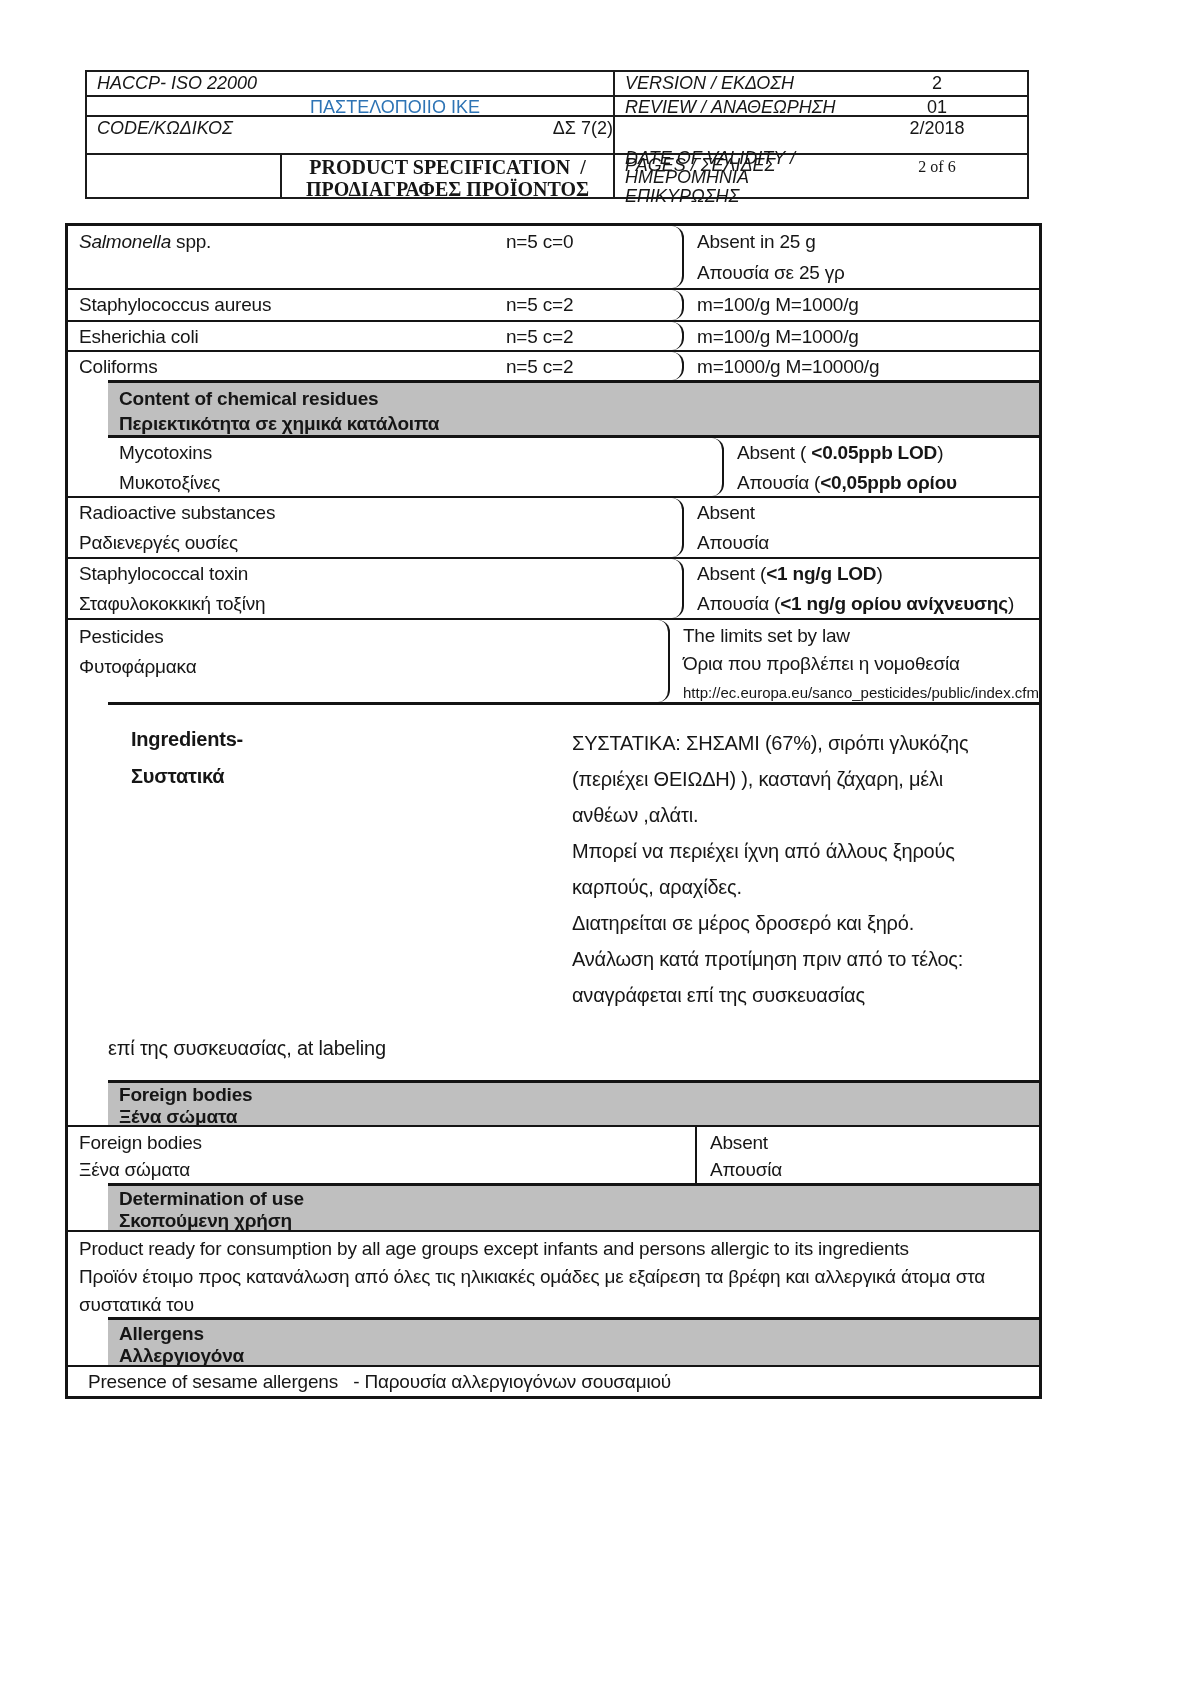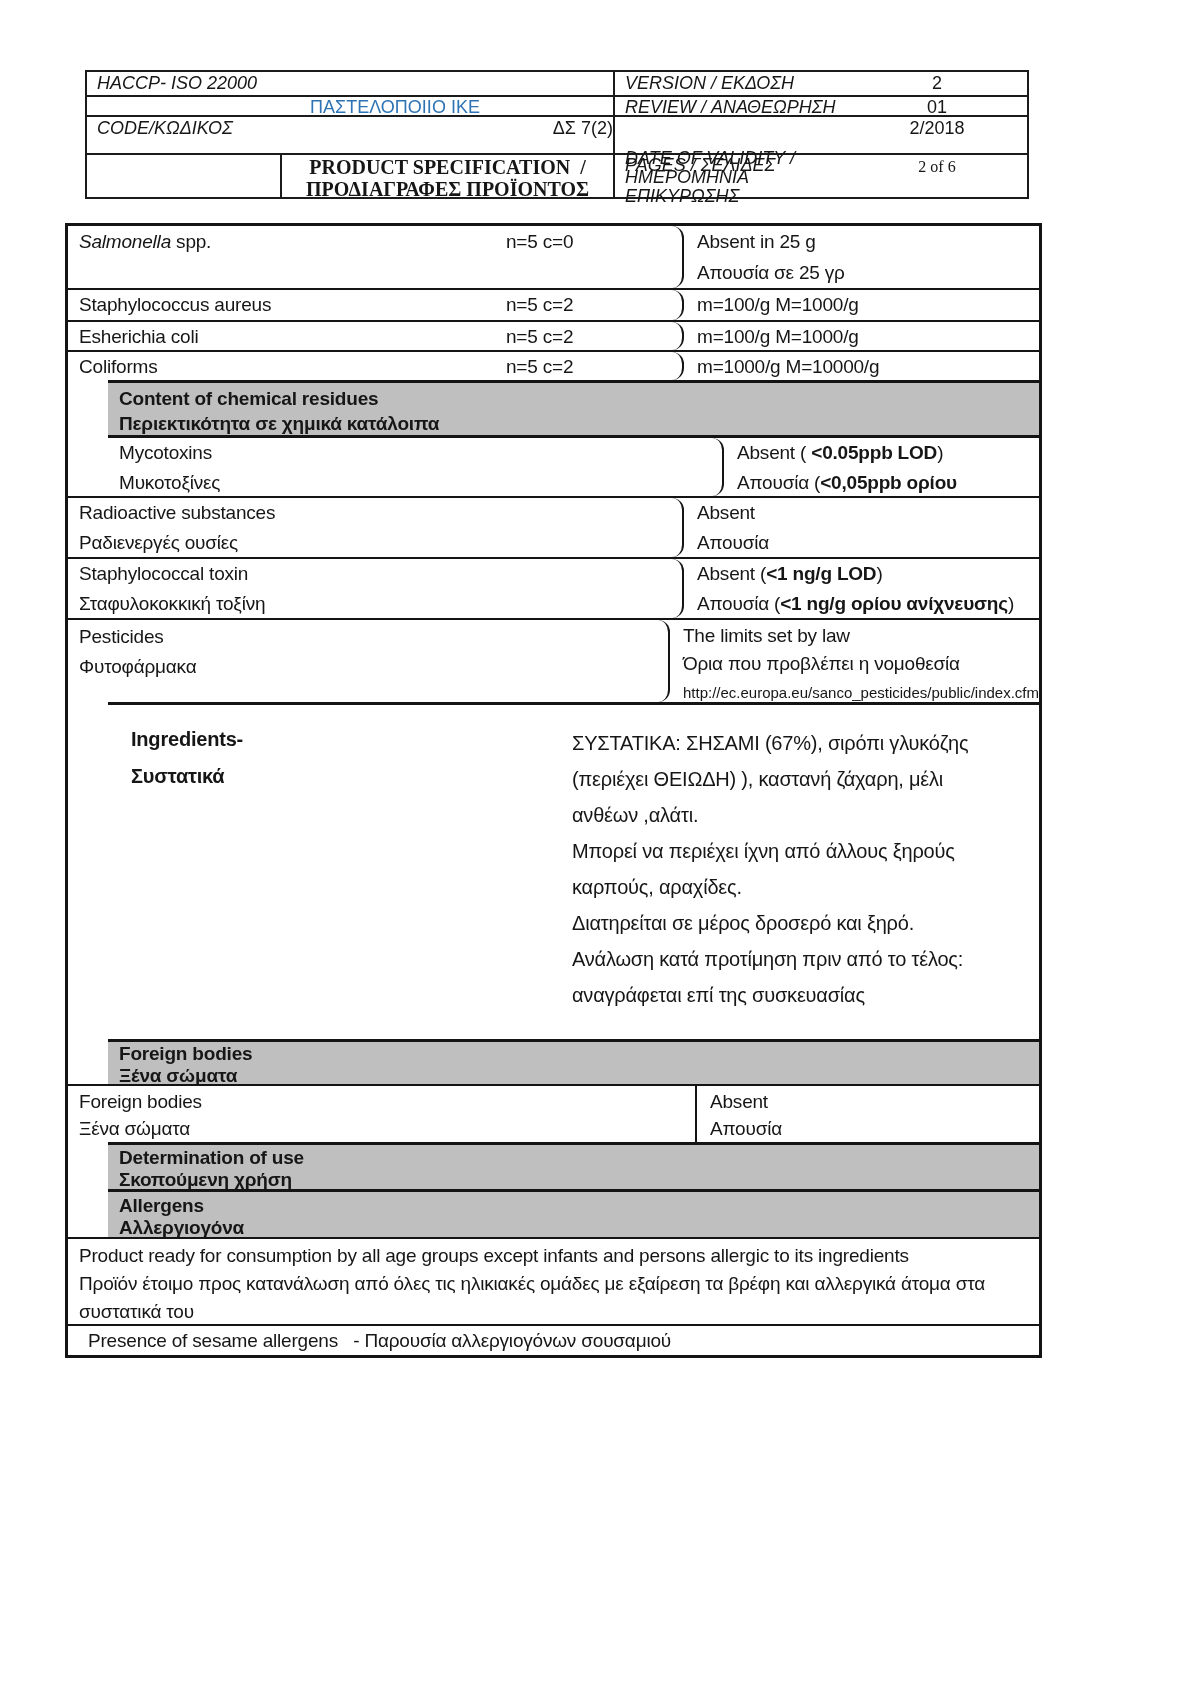--- a/index.html
+++ b/index.html
@@ -61,21 +61,21 @@
   .sect-det  { height:47px; line-height:22px; padding-top:2px; }
   .sect-all  { height:48px; line-height:22px; padding-top:3px; }
   .r-chem { height:61px; line-height:30px; }
   .r-chem .name2 { padding-left:11px; }
   .r-pest { height:84px; }
   .r-pest .name2 { padding-left:11px; line-height:30px; padding-top:2px; }
   .r-pest .cR { line-height:28px; padding-top:2px; }
   .url-line { font-size:15px; line-height:23px; letter-spacing:0; }
   b { font-weight:bold; }
 
-  .r-ingr { height:337px; display:block; }
+  .r-ingr { height:378px; display:block; }
   .ingr-part { display:flex; font-size:20px; }
   .ingr-label { width:464px; padding:16px 0 0 23px; font-weight:bold; line-height:37px; }
   .ingr-lines { flex:1; padding-top:20px; line-height:36px; }
   .nutr-part { display:flex; margin-top:17px; font-size:20px; }
   .nutr-label { width:464px; padding-left:23px; font-weight:bold; line-height:36px; }
   .nutr-note { flex:1; line-height:36px; }
 
   .r-fb { height:58px; }
   .cL-fb { width:629px; border-right:2px solid #141414; padding:2px 0 0 11px; line-height:27px; }
   .cR-fb { flex:1; padding:2px 0 0 13px; line-height:27px; }
@@ -265,26 +265,26 @@
         <span>Absent</span><br>
         <span>Απουσία</span>
       </div>
     </div>
 
     <div class="row thick sect sect-det" style="display:block;">
       <span>Determination of use</span><br>
       <span>Σκοπούμενη χρήση</span>
     </div>
 
+    <div class="row r-det-text">
+      <span>Product ready for consumption by all age groups except infants and persons allergic to its ingredients</span><br>
+      <span>Προϊόν έτοιμο προς κατανάλωση από όλες τις ηλικιακές ομάδες με εξαίρεση τα βρέφη και αλλεργικά άτομα στα συστατικά του</span>
+    </div>
+
     <div class="row thick sect sect-all" style="display:block;">
       <span>Allergens</span><br>
       <span>Αλλεργιογόνα</span>
     </div>
 
-    <div class="row r-det-text">
-      <span>Product ready for consumption by all age groups except infants and persons allergic to its ingredients</span><br>
-      <span>Προϊόν έτοιμο προς κατανάλωση από όλες τις ηλικιακές ομάδες με εξαίρεση τα βρέφη και αλλεργικά άτομα στα συστατικά του</span>
-    </div>
-
     <div class="row r-allerg-text">Presence of sesame allergens&nbsp;&nbsp; - Παρουσία αλλεργιογόνων σουσαμιού</div>
 
   </div>
 </div>
 
 </body></html>

